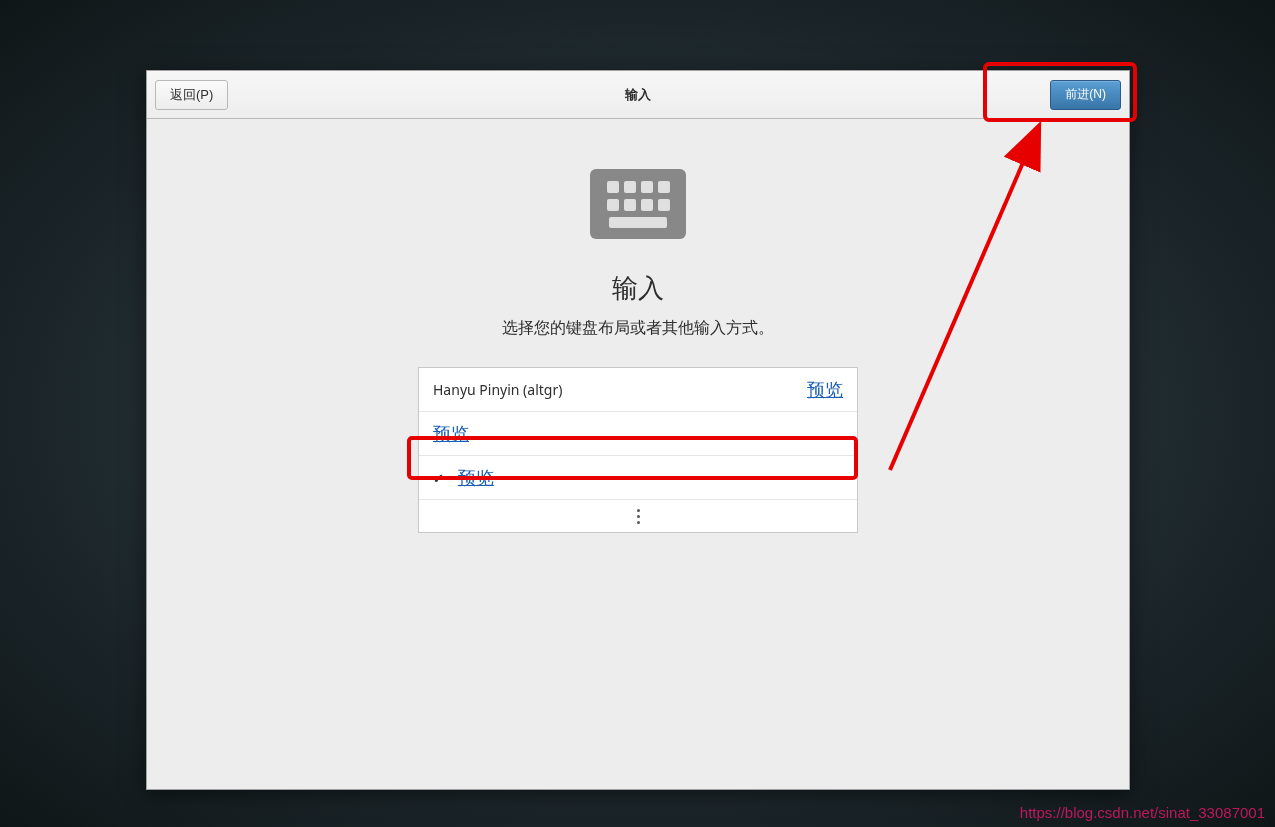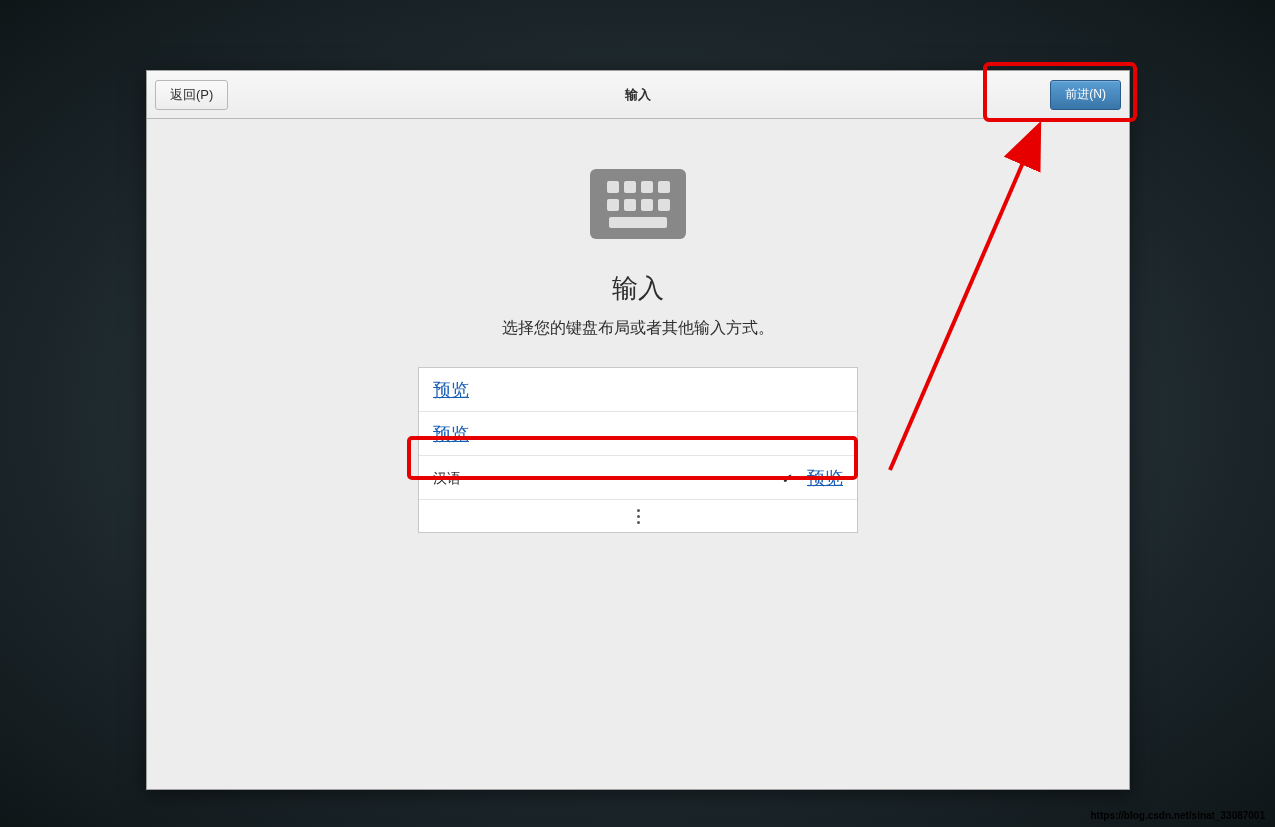--- a/index.html
+++ b/index.html
@@ -146,24 +146,23 @@
     }
     .arrow-svg {
       position: absolute;
       left: 860px; top: 110px;
       pointer-events: none;
     }
     .watermark {
       position: absolute;
       right: 10px;
       bottom: 6px;
-      font-size: 10px;
-      color: #000000;
+      font-size: 15px;
+      color: #be185d;
       font-family: sans-serif;
-      font-weight: bold;
     }
   </style>
 </head>
 <body>
 
 <div class="window">
   <div class="titlebar">
     <button class="back-btn">返回(P)</button>
     <div class="titlebar-title">输入</div>
     <button class="next-btn">前进(N)</button>
@@ -185,27 +184,27 @@
         </div>
       <div class="kb-row">
           <div class="kb-space"></div>
         </div>
     </div>
     <div class="heading">输入</div>
     <div class="subtitle">选择您的键盘布局或者其他输入方式。</div>
 
     <div class="list-box">
       <div class="list-row">
+        <span class="row-label">Hanyu Pinyin (altgr)</span>
         <a class="preview-link">预览</a>
       </div>
       <div class="list-row">
         <a class="preview-link">预览</a>
       </div>
       <div class="list-row">
-        <span class="row-label">汉语</span>
         <span class="check-icon">✔</span>
         <a class="preview-link">预览</a>
       </div>
       <div class="more-row">
         <div class="more-dots">
             <span></span>
             <span></span>
             <span></span>
           </div>
       </div>

